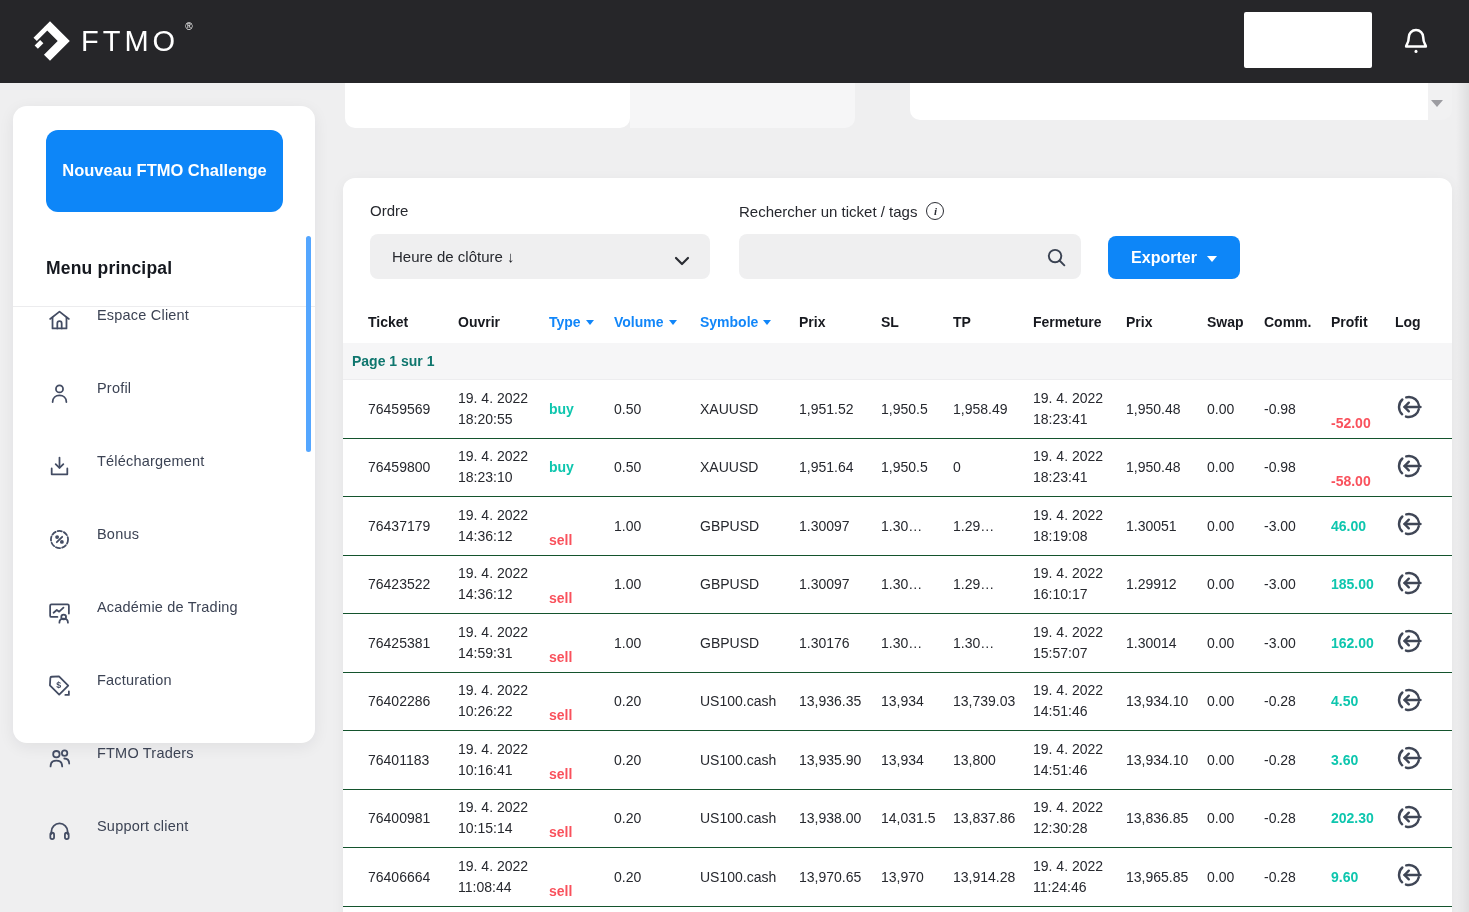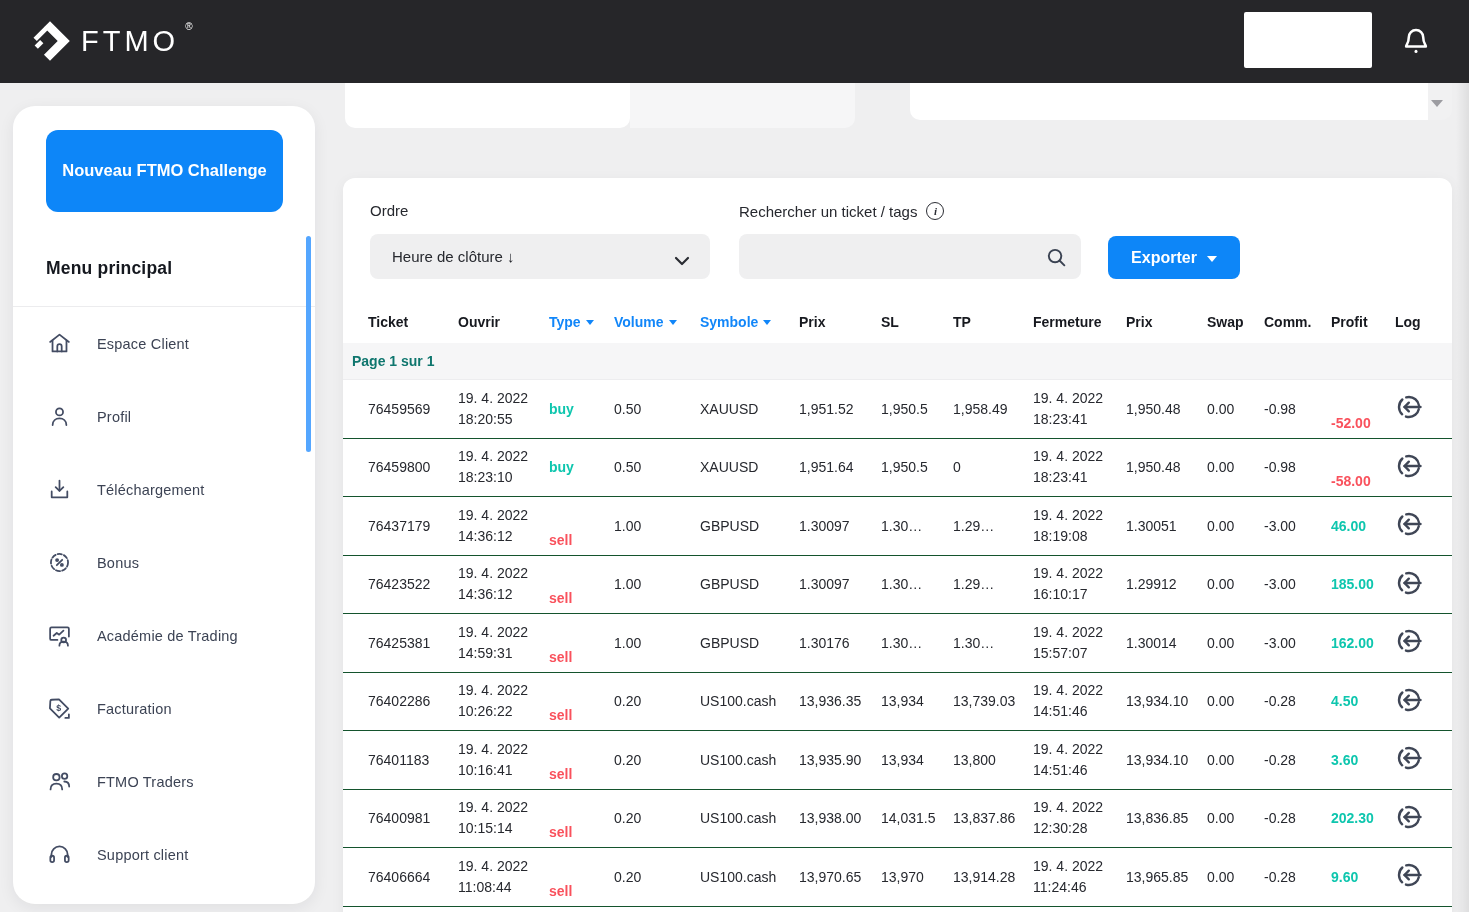--- a/index.html
+++ b/index.html
@@ -8,26 +8,26 @@
 
   
   .topbar { position:absolute; left:0; top:0; width:1469px; height:83px; background:#262629; z-index:30; }
   .logo { position:absolute; left:28px; top:19px; display:flex; align-items:flex-start; gap:9px; }
   .logo-text { color:#fff; font-size:29px; font-weight:400; letter-spacing:4px; line-height:44px; }
   .logo-reg { color:#fff; font-size:10px; margin-top:2px; margin-left:-3px; }
   .header-btn { position:absolute; left:1244px; top:12px; width:128px; height:56px; background:#fff; border:none; border-radius:2px; cursor:pointer; }
   .bell-wrap { position:absolute; left:1400px; top:25px; width:32px; height:34px; cursor:pointer; }
 
   
-  .sidebar { position:absolute; left:13px; top:106px; width:302px; height:798px; background:#fff; border-radius:22px; box-shadow:0 4px 16px rgba(25,28,40,.07); z-index:10; }
+  .sidebar { position:absolute; left:13px; top:106px; width:302px; height:637px; background:#fff; border-radius:14px; box-shadow:0 4px 16px rgba(25,28,40,.07); z-index:10; }
   .cta-btn { position:absolute; left:33px; top:24px; width:237px; height:82px; background:#0d86f8; border:none; border-radius:12px; color:#fff; font-family:"Liberation Sans",sans-serif; font-size:16.5px; font-weight:700; line-height:1.65; cursor:pointer; }
   .menu-title { position:absolute; left:33px; top:152px; font-size:17.5px; font-weight:700; color:#15181f; letter-spacing:.2px; }
   .sidebar-divider { position:absolute; left:0; right:0; top:200px; height:1px; background:#ececee; }
   .menu { position:absolute; left:0; top:201px; right:0; }
-  .menu-item { height:73px; display:flex; align-items:center; padding-left:33px; gap:24px; cursor:pointer; }
+  .menu-item { height:73px; display:flex; padding-left:33px; gap:24px; cursor:pointer; }
   .menu-icon { width:27px; height:27px; display:flex; align-items:center; justify-content:center; flex:0 0 27px; }
   .menu-label { font-size:14.5px; color:#3c4354; letter-spacing:.2px; }
   .scroll-thumb { position:absolute; right:4px; top:130px; width:5px; height:216px; background:#54a6ff; border-radius:3px; cursor:grab; }
 
   
   .pcard-a { position:absolute; left:345px; top:83px; width:285px; height:45px; background:#fff; border-radius:0 0 10px 10px; }
   .pcard-b { position:absolute; left:630px; top:83px; width:225px; height:45px; background:#f6f6f7; border-radius:0 0 10px 0; }
   .pcard-c { position:absolute; left:910px; top:83px; width:518px; height:37px; background:#fff; border-radius:0 0 0 10px; }
   .pcard-d { position:absolute; left:1428px; top:83px; width:24px; height:37px; background:#f1f1f2; border-radius:0 0 10px 0; display:flex; align-items:center; justify-content:flex-start; }
   .gray-caret { width:0; height:0; border-left:6px solid transparent; border-right:6px solid transparent; border-top:7px solid #9c9ca1; margin-left:3px; margin-top:3px; }

